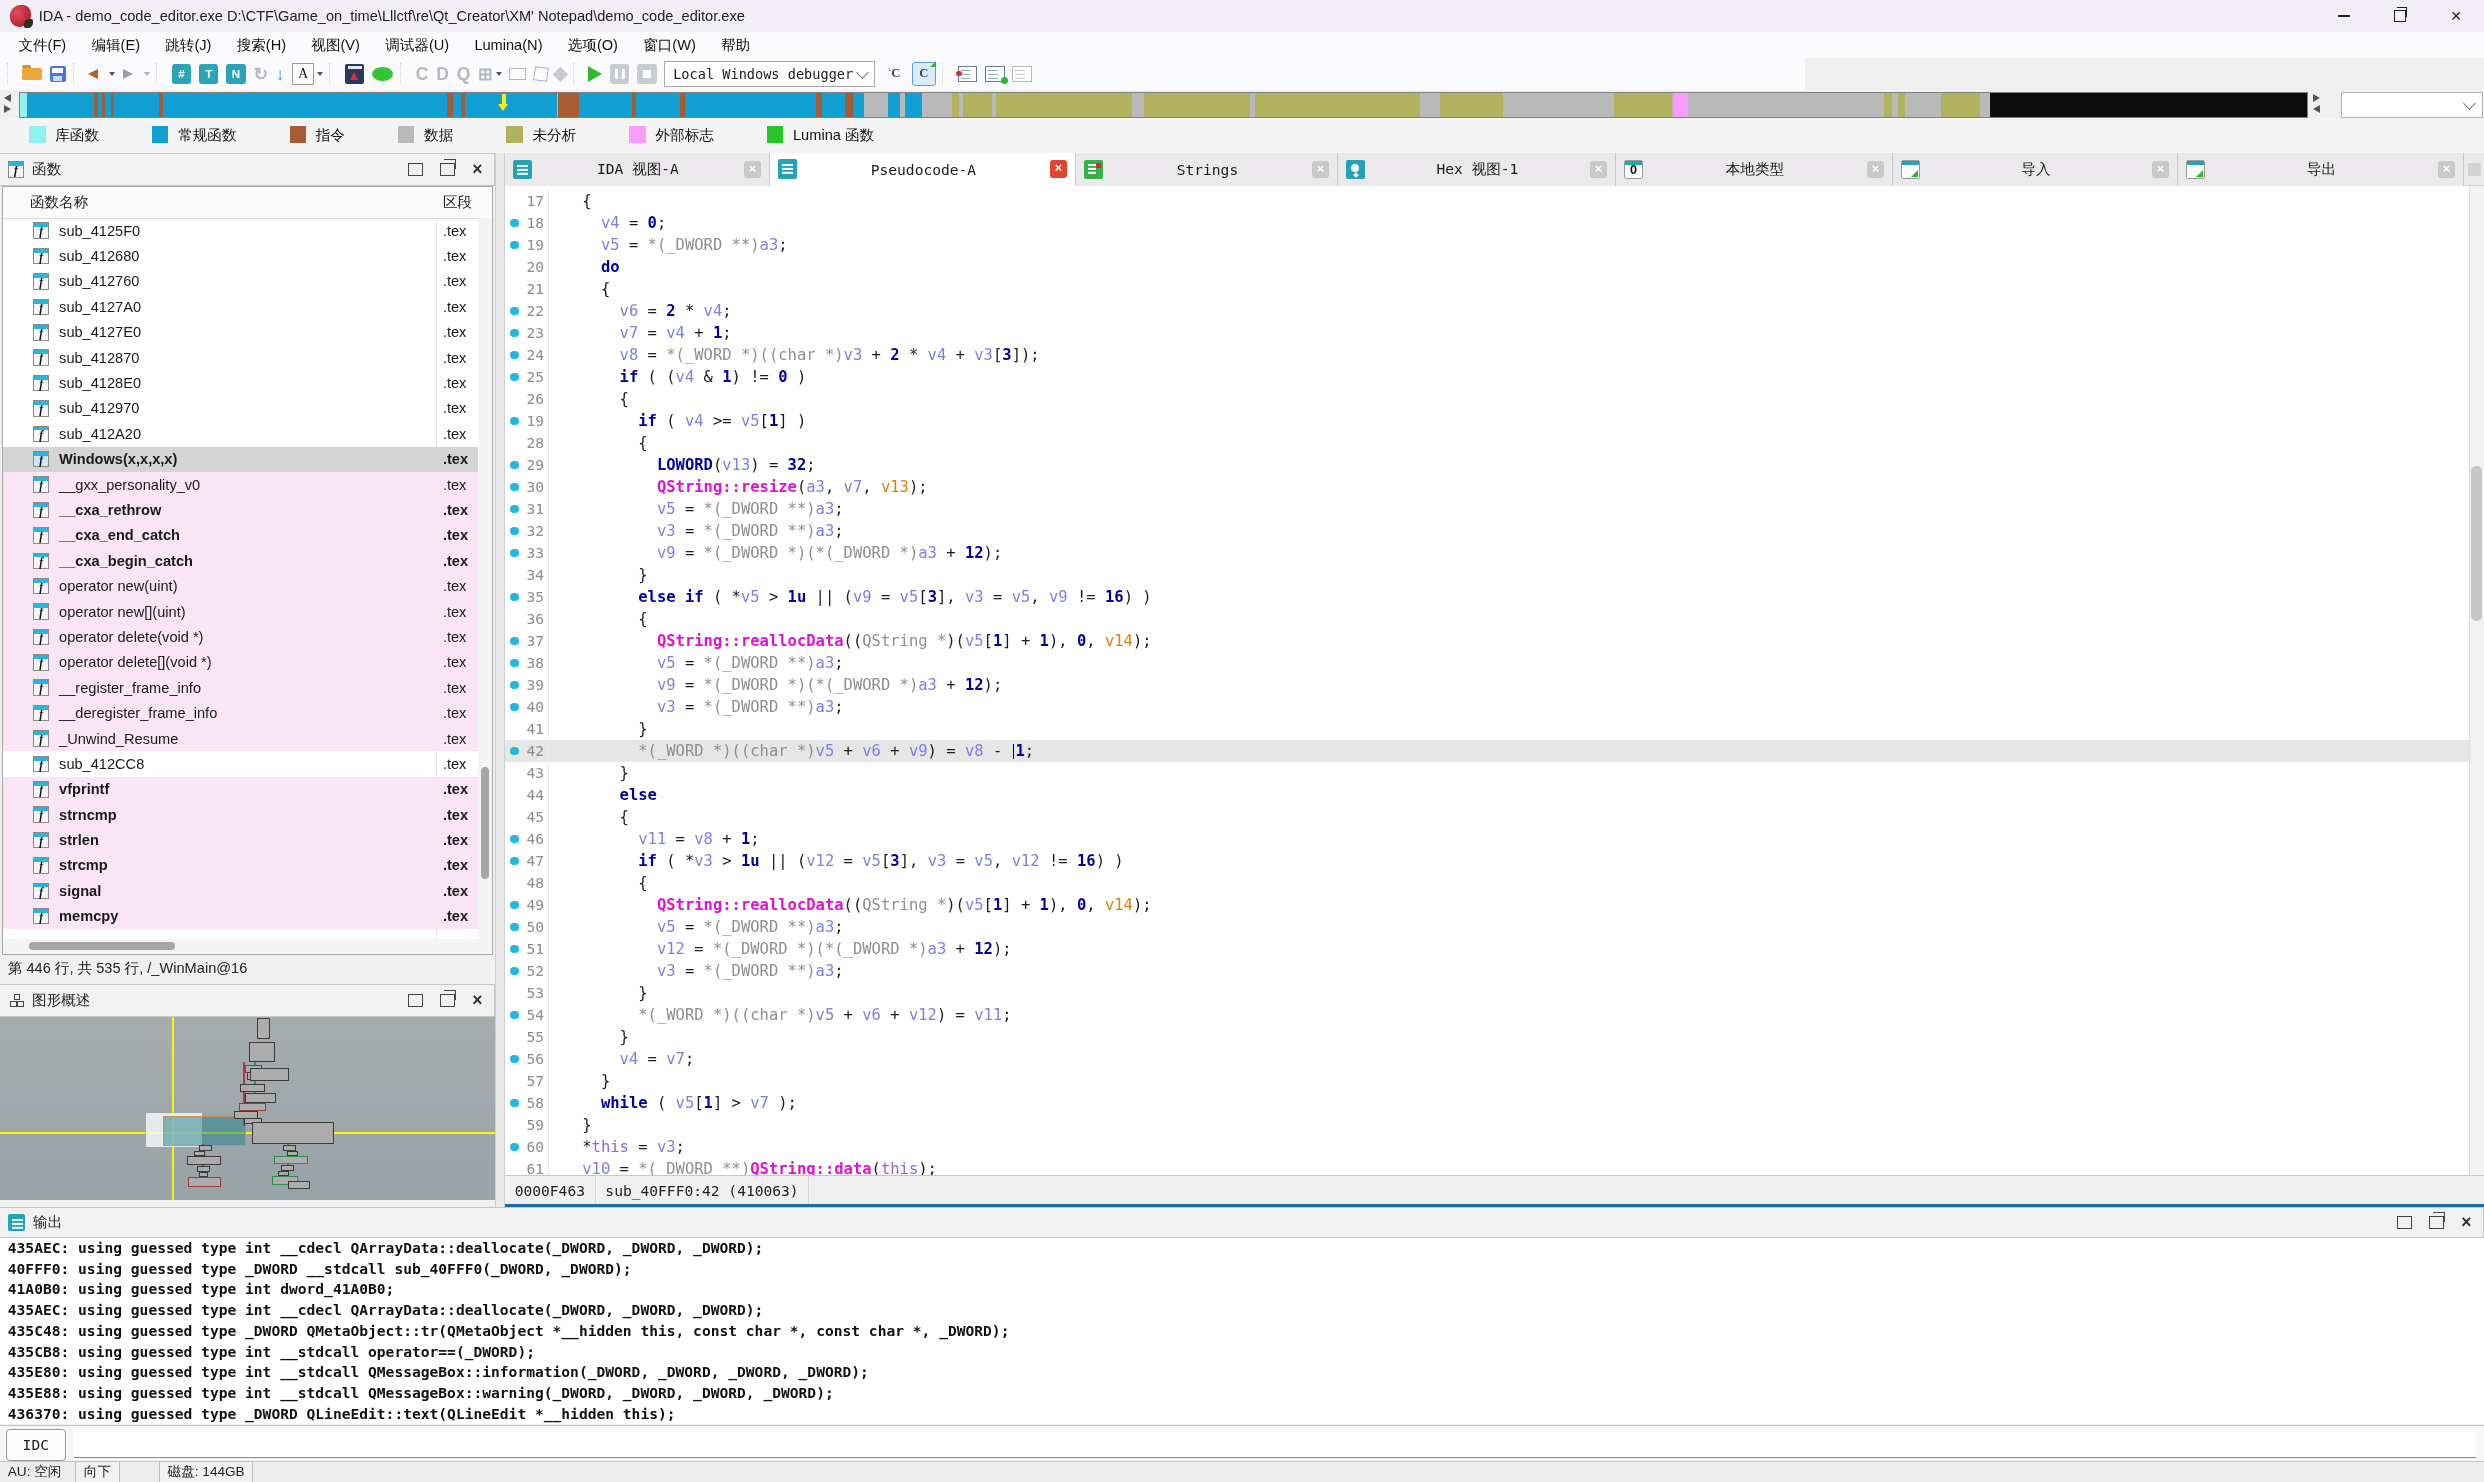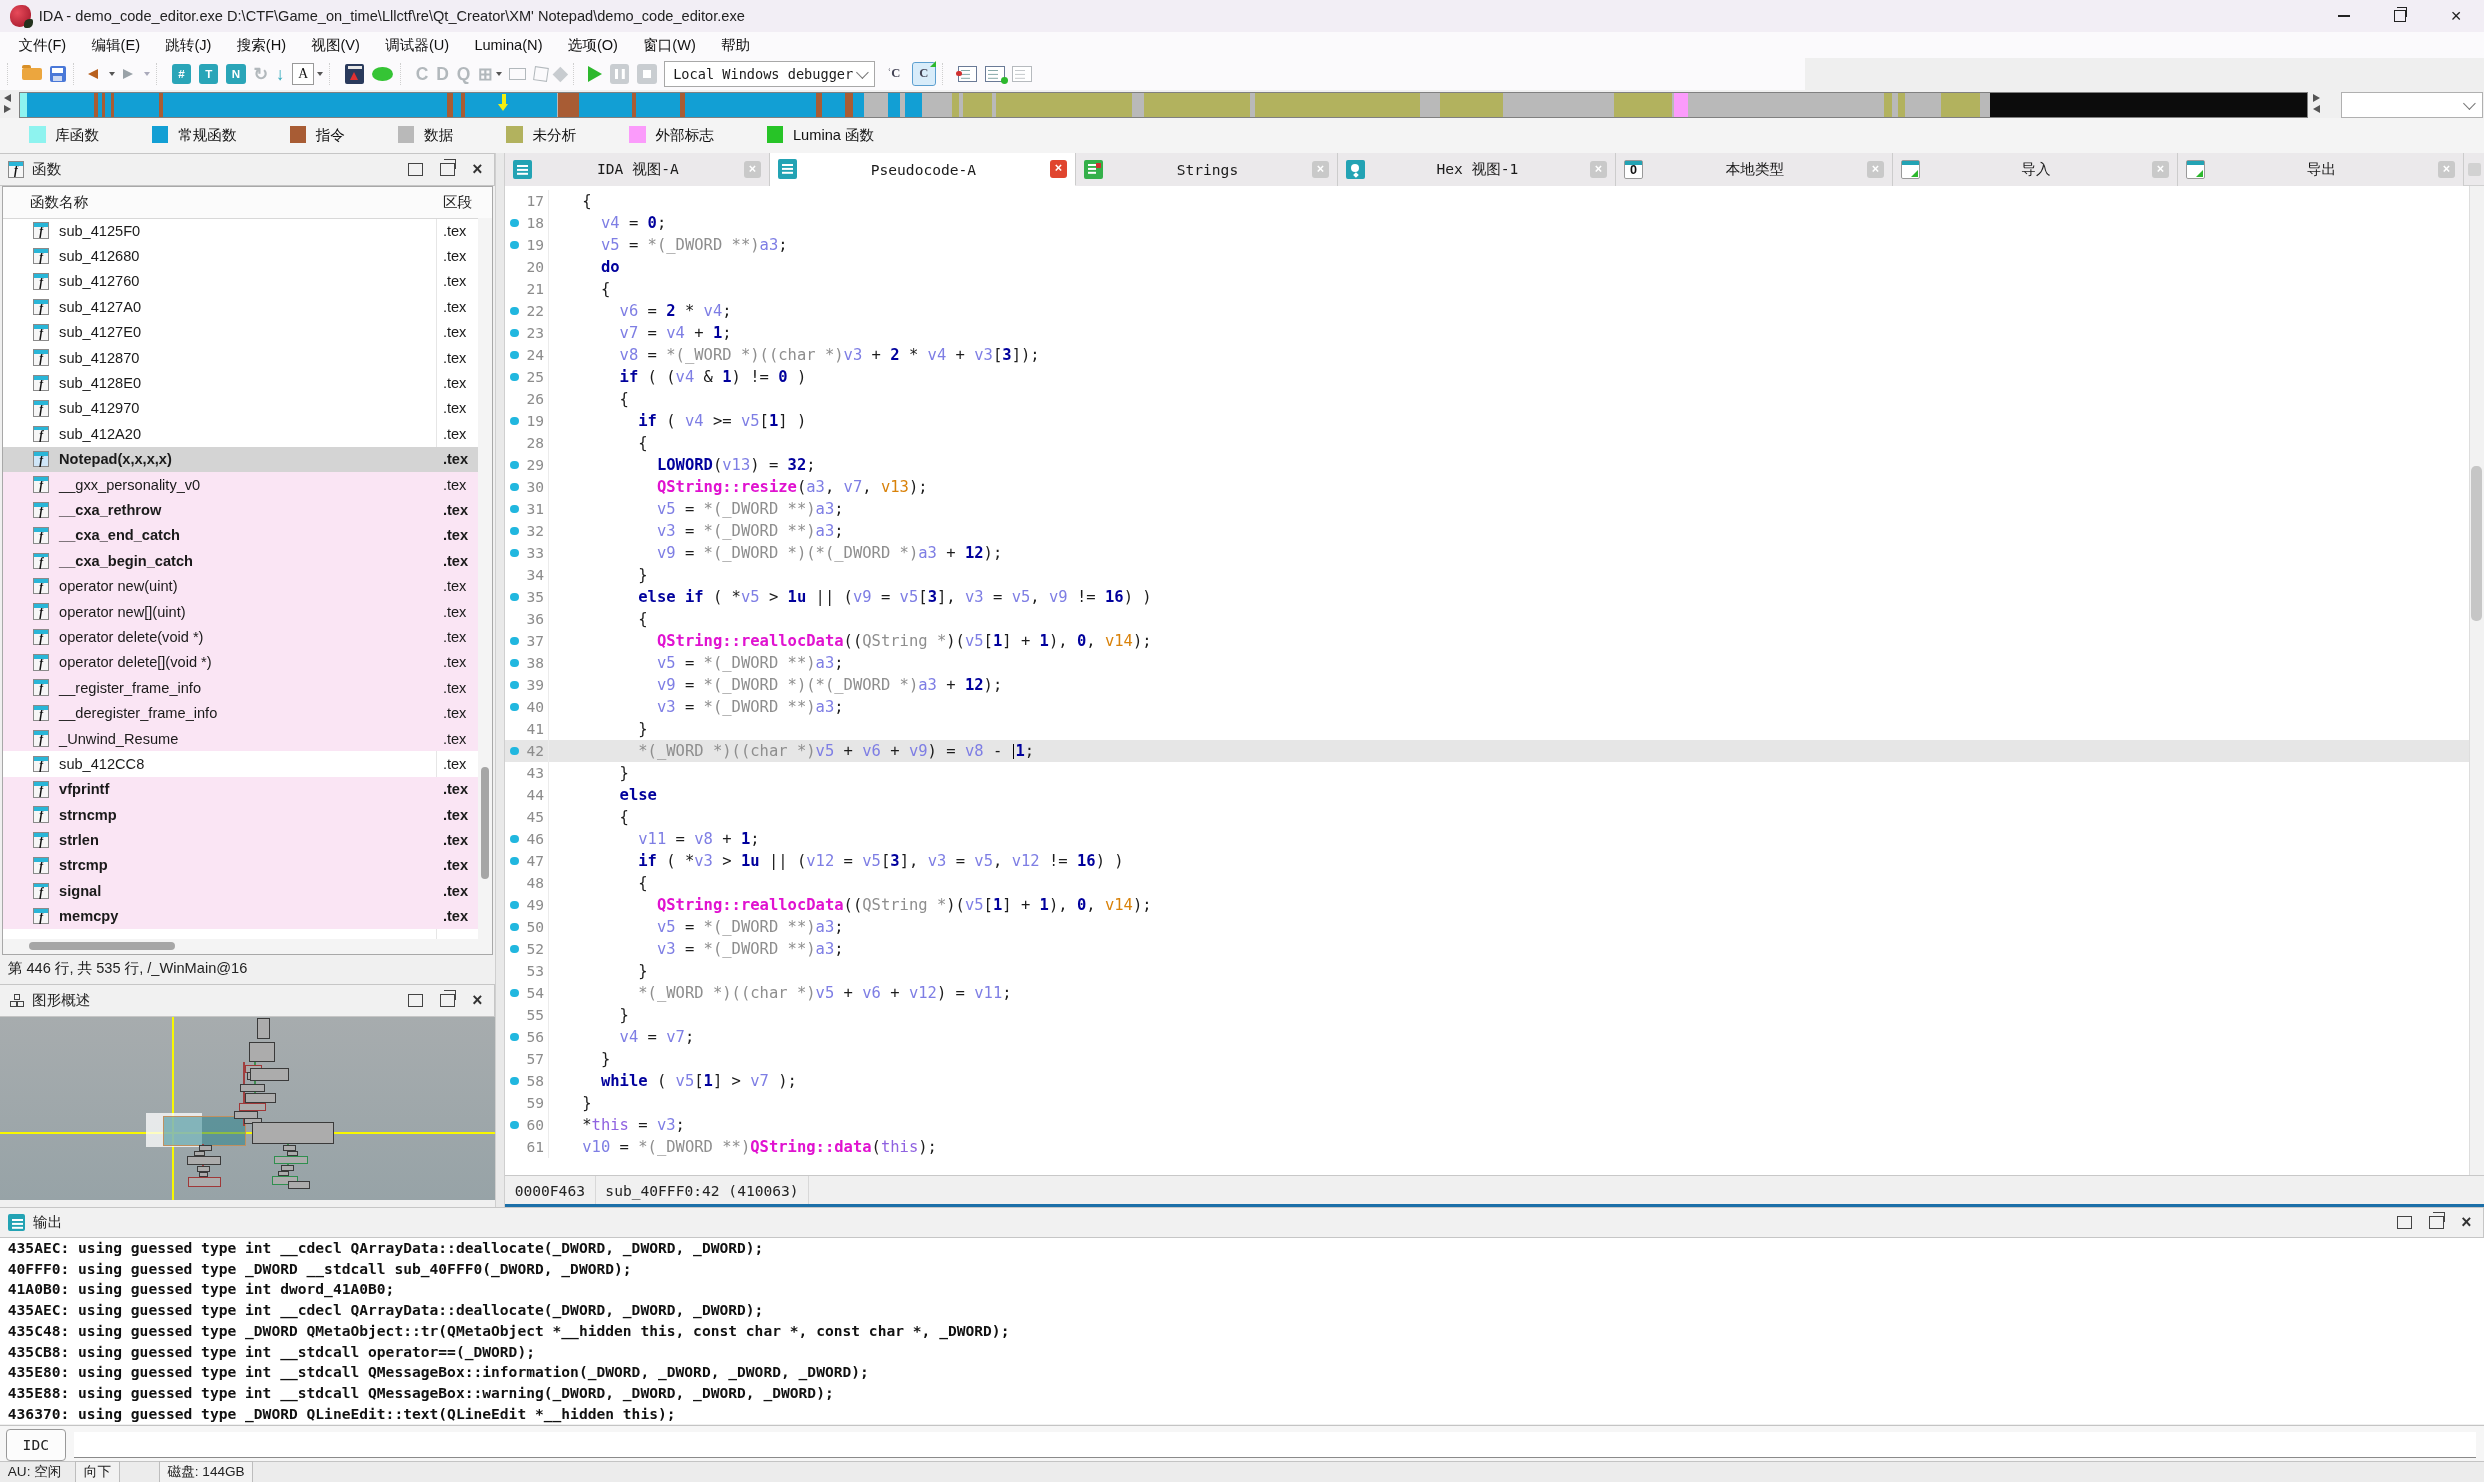--- a/index.html
+++ b/index.html
@@ -479,21 +479,21 @@
           <div class="fn-name">sub_412970</div>
           <div class="fn-seg">.tex</div>
         </div>
         <div class="fn-row">
           <div class="fn-ico">f</div>
           <div class="fn-name">sub_412A20</div>
           <div class="fn-seg">.tex</div>
         </div>
         <div class="fn-row sel bold">
           <div class="fn-ico">f</div>
-          <div class="fn-name">Notepad(x,x,x,x)</div>
+          <div class="fn-name">Windows(x,x,x,x)</div>
           <div class="fn-seg">.tex</div>
         </div>
         <div class="fn-row pink">
           <div class="fn-ico">f</div>
           <div class="fn-name">__gxx_personality_v0</div>
           <div class="fn-seg">.tex</div>
         </div>
         <div class="fn-row pink bold">
           <div class="fn-ico">f</div>
           <div class="fn-name">__cxa_rethrow</div>
@@ -938,20 +938,28 @@
         <div class="gut">
           <div class="dot"></div>
           <div class="lnum">50</div>
         </div>
         <div class="gsep"></div>
         <div class="ctext"><span class="tk-p">          </span><span class="tk-v">v5</span><span class="tk-p"> = </span><span class="tk-t">*(_DWORD **)</span><span class="tk-v">a3</span><span class="tk-p">;</span></div>
       </div>
       <div class="crow">
         <div class="gut">
           <div class="dot"></div>
+          <div class="lnum">51</div>
+        </div>
+        <div class="gsep"></div>
+        <div class="ctext"><span class="tk-p">          </span><span class="tk-v">v12</span><span class="tk-p"> = </span><span class="tk-t">*(_DWORD *)(*(_DWORD *)</span><span class="tk-v">a3</span><span class="tk-p"> + </span><span class="tk-n">12</span><span class="tk-p">);</span></div>
+      </div>
+      <div class="crow">
+        <div class="gut">
+          <div class="dot"></div>
           <div class="lnum">52</div>
         </div>
         <div class="gsep"></div>
         <div class="ctext"><span class="tk-p">          </span><span class="tk-v">v3</span><span class="tk-p"> = </span><span class="tk-t">*(_DWORD **)</span><span class="tk-v">a3</span><span class="tk-p">;</span></div>
       </div>
       <div class="crow">
         <div class="gut">
           <div class="lnum">53</div>
         </div>
         <div class="gsep"></div>

